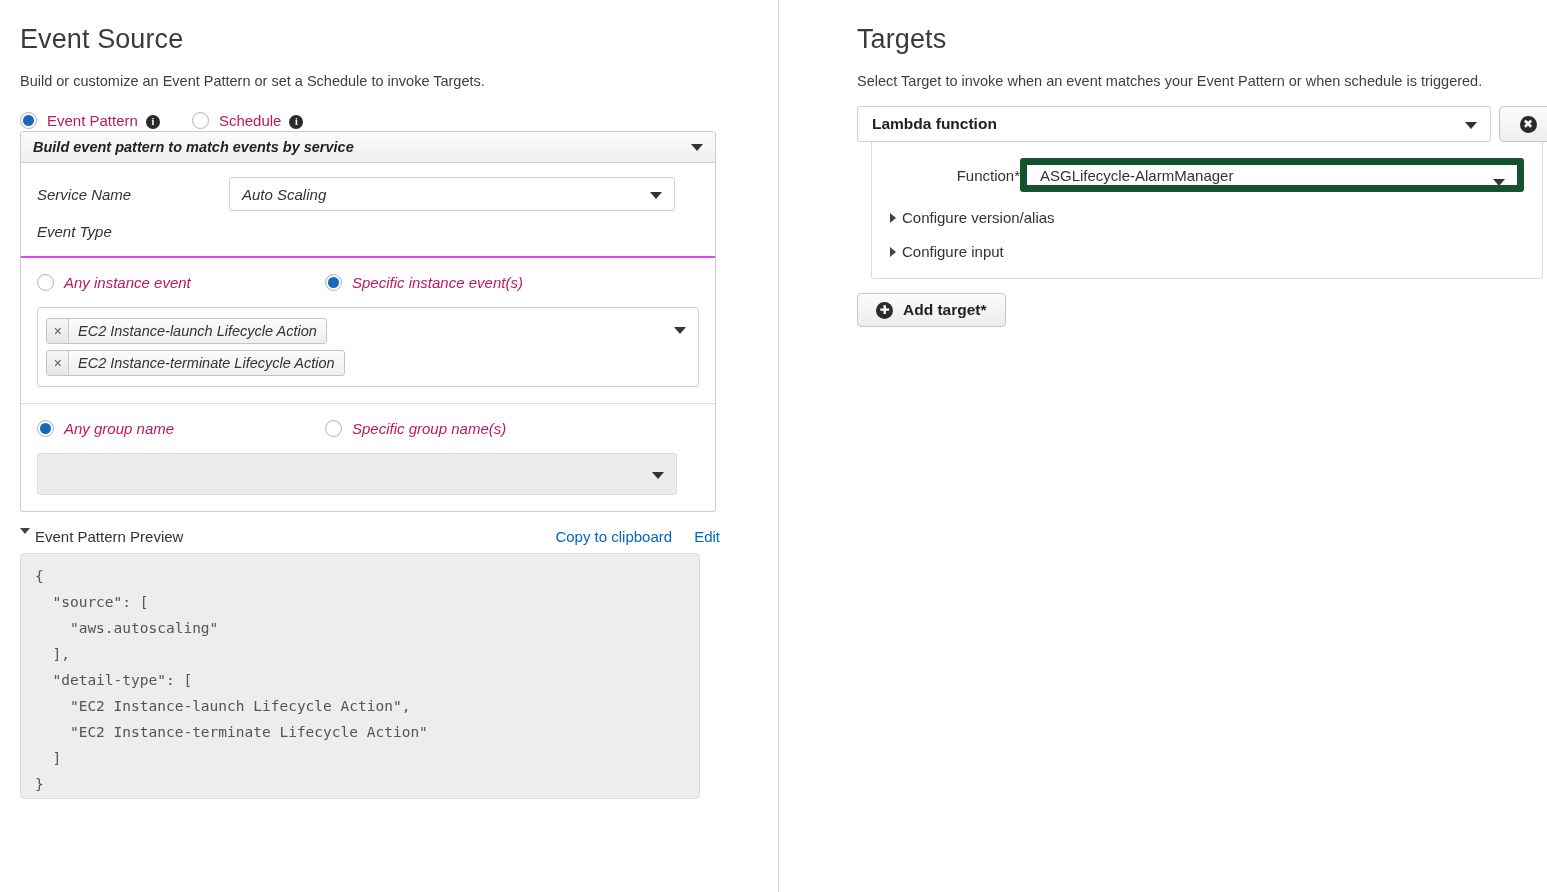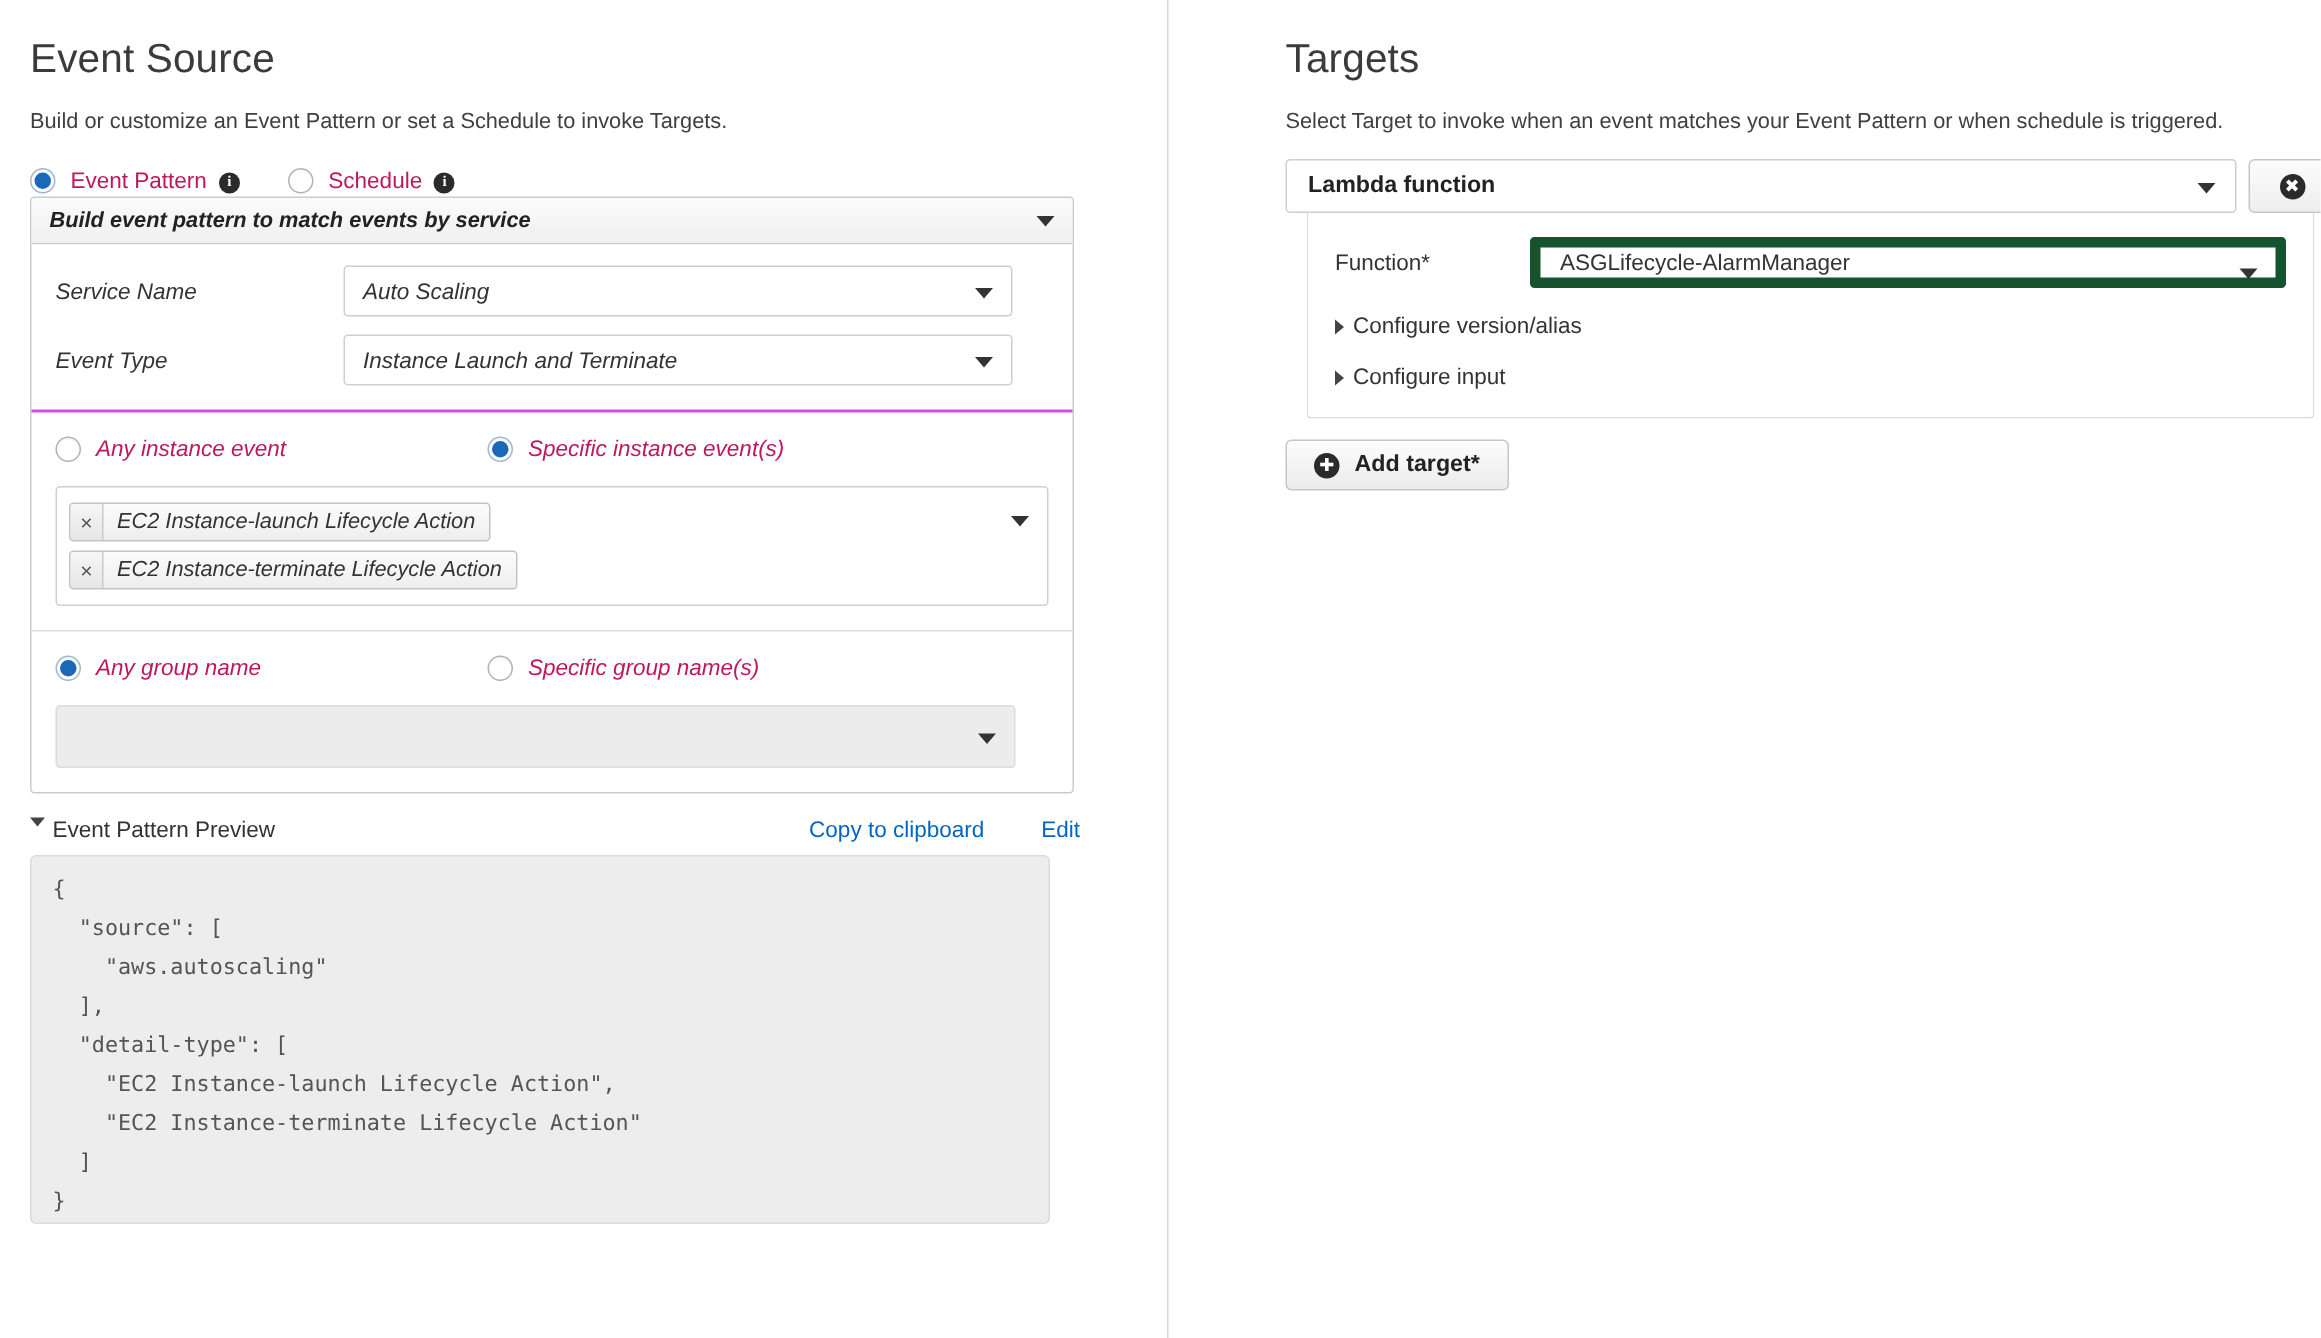--- a/index.html
+++ b/index.html
@@ -176,21 +176,21 @@
   }
   .twisty.right {
     border-left: 6px solid #444;
     border-top: 5px solid transparent;
     border-bottom: 5px solid transparent;
     border-right: 0;
     margin-right: 6px;
   }
   .preview-title { font-size: 15px; color: #333; }
   .preview-links { margin-left: auto; display: flex; gap: 22px; }
-  .link { color: #0166c0; font-size: 15px; cursor: pointer; margin-left: 16px; }
+  .link { color: #0166c0; font-size: 15px; cursor: pointer; }
 
   .preview-box {
     margin-top: 8px;
     width: 680px;
     height: 246px;
     background: #ededed;
     border: 1px solid #dcdcdc;
     border-radius: 4px;
     padding: 9px 14px;
     font-family: "DejaVu Sans Mono", monospace;
@@ -229,21 +229,21 @@
   }
   .target-body {
     margin-left: 14px;
     width: 672px;
     border: 1px solid #dcdcdc;
     border-top: none;
     border-radius: 0 0 3px 3px;
     padding: 16px 18px 18px 18px;
     background: #fff;
   }
-  .fn-row { display: flex; align-items: center; }
+  .fn-row { display: flex; align-items: center; text-align: right; }
   .fn-label { width: 130px; font-size: 15px; color: #333; flex: none; }
   .fn-select {
     position: relative; width: 514px; height: 34px;
     border: 7px solid #14532d; border-radius: 3px; background: #fff;
     display: flex; align-items: center; padding: 0 34px 0 13px;
     font-size: 15px; color: #333;
   }
   .fn-select .caret { position: absolute; right: 12px; top: 14px; }
   .disclosure-row {
     display: flex; align-items: center;
@@ -295,24 +295,20 @@
       <div class="fields-block">
         <div class="field-row">
           <span class="field-label">Service Name</span>
           <div class="select">
             <span>Auto Scaling</span>
             <span class="caret"></span>
           </div>
         </div>
         <div class="field-row">
           <span class="field-label">Event Type</span>
-          <div class="select">
-            <span>Instance Launch and Terminate</span>
-            <span class="caret"></span>
-          </div>
         </div>
       </div>
 
       <div class="sub-block">
         <div class="sub-radio-row">
           <div class="radio-item">
             <span class="radio"></span>
             <span class="radio-label">Any instance event</span>
           </div>
           <div class="radio-item">

